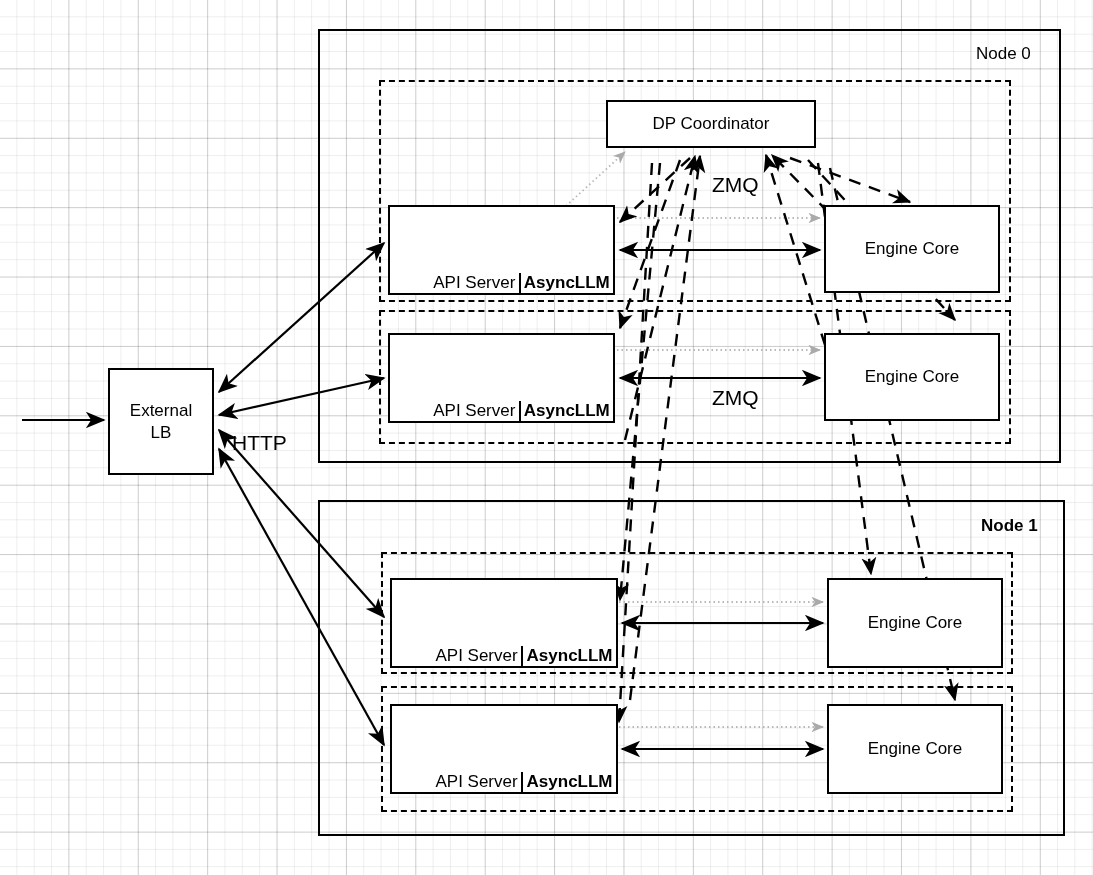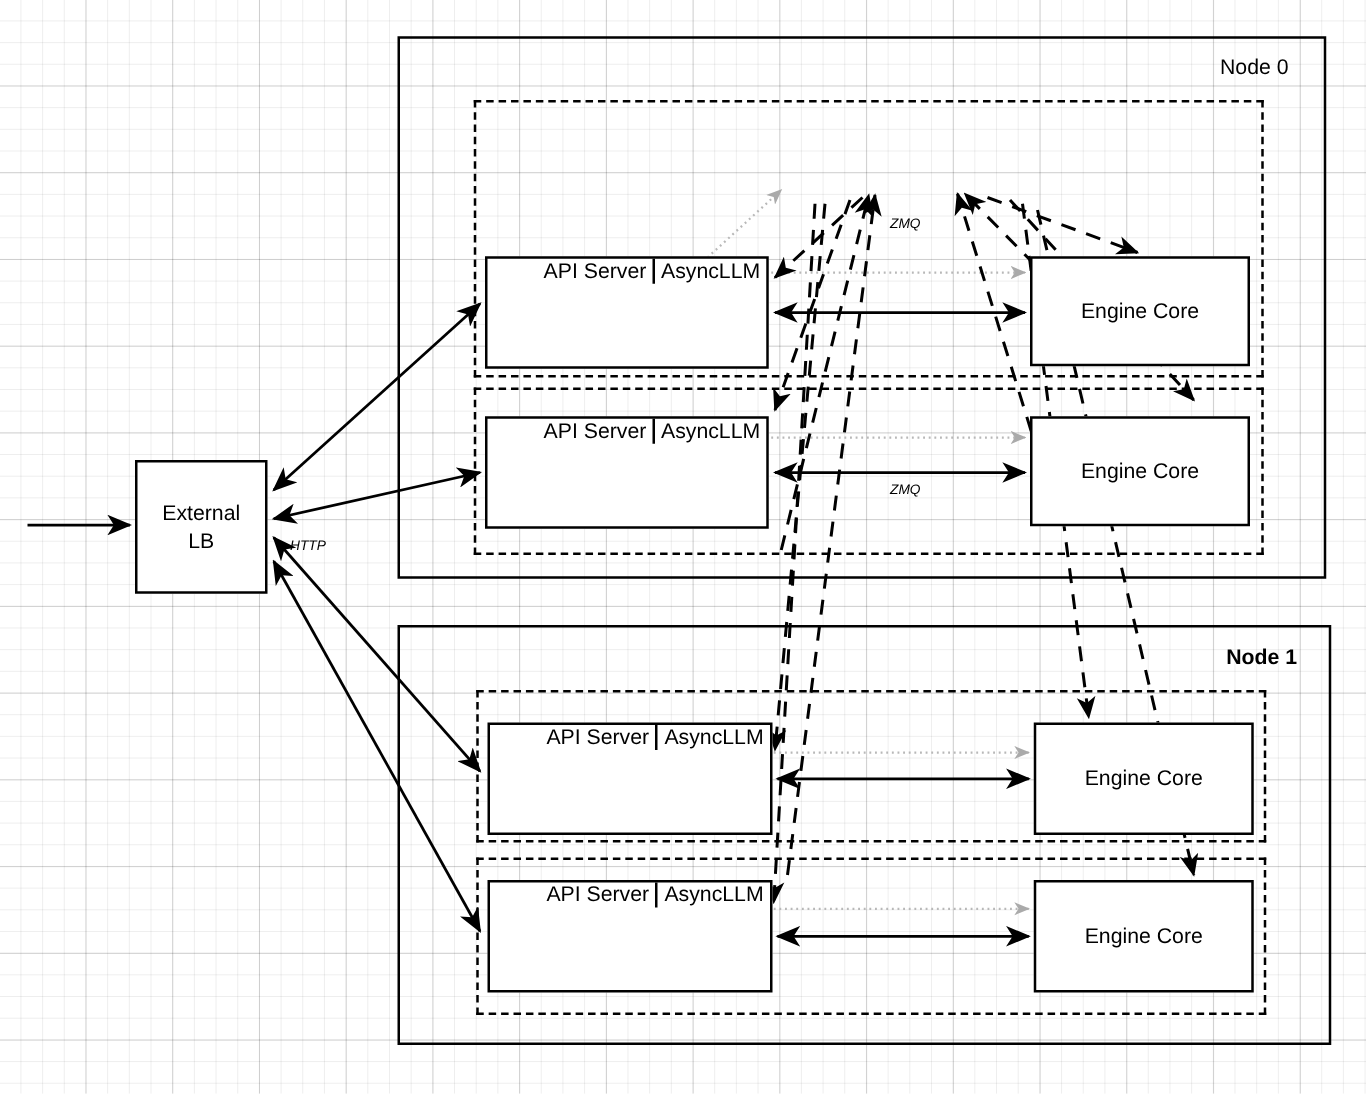--- a/index.html
+++ b/index.html
@@ -52,58 +52,58 @@
     border: 2px dashed #000000;
     background: transparent;
     box-sizing: border-box;
   }
   .unit-box {
     position: absolute;
     border: 2px solid #000000;
     background: #ffffff;
     box-sizing: border-box;
     display: flex;
-    align-items: flex-start;
+    align-items: flex-end;
     z-index: 3;
     padding-left: 40px;
   }
   .unit-cell {
     flex: 1 1 auto;
     display: flex;
     align-items: center;
     justify-content: center;
     font-size: 17px;
     color: #000000;
     white-space: nowrap;
   }
   .unit-cell + .unit-cell {
     border-left: 2px solid #000000;
+    font-weight: bold;
   }
   .simple-box {
     position: absolute;
     border: 2px solid #000000;
     background: #ffffff;
     box-sizing: border-box;
     display: flex;
     align-items: center;
     justify-content: center;
     text-align: center;
     font-size: 17px;
     color: #000000;
     line-height: 1.25;
     z-index: 3;
   }
   .edge-label {
     position: absolute;
-    font-size: 11px;
+    font-size: 21px;
     color: #000000;
     background: transparent;
     white-space: nowrap;
     z-index: 4;
-    font-style: italic;
   }
 </style>
 </head>
 <body>
 
 <div id="canvas">
 
   <svg id="edges" viewBox="0 0 1093 875" xmlns="http://www.w3.org/2000/svg">
     <defs>
       <marker id="ah-black" viewBox="0 0 12 10" refX="11" refY="5" markerWidth="9" markerHeight="7.5" orient="auto-start-reverse" markerUnits="strokeWidth">
@@ -202,20 +202,21 @@
       <line x1="818" y1="163" x2="871" y2="574" stroke="#000" stroke-width="2.4" stroke-dasharray="12 9" marker-end="url(#ah-black-sm)"></line>
     </g>
     <g>
       <line x1="830" y1="168" x2="955" y2="700" stroke="#000" stroke-width="2.4" stroke-dasharray="12 9" marker-end="url(#ah-black-sm)"></line>
     </g>
   </svg>
 
   <div class="node-box" style="left:318px; top:29px; width:743px; height:434px;"></div>
   <div class="node-label" style="left:976px; top:44px;">Node 0</div>
 
+  <div class="simple-box" style="left:606px; top:100px; width:210px; height:48px;">DP Coordinator</div>
 
   <div class="group-box" style="left:379px; top:80px; width:632px; height:222px;"></div>
   <div class="unit-box" style="left:388px; top:205px; width:227px; height:90px;">
     <div class="unit-cell">API Server</div>
     <div class="unit-cell">AsyncLLM</div>
   </div>
   <div class="simple-box" style="left:824px; top:205px; width:176px; height:88px;">Engine Core</div>
   <div class="edge-label" style="left:712px; top:173px;">ZMQ</div>
 
   <div class="group-box" style="left:379px; top:310px; width:632px; height:134px;"></div>

